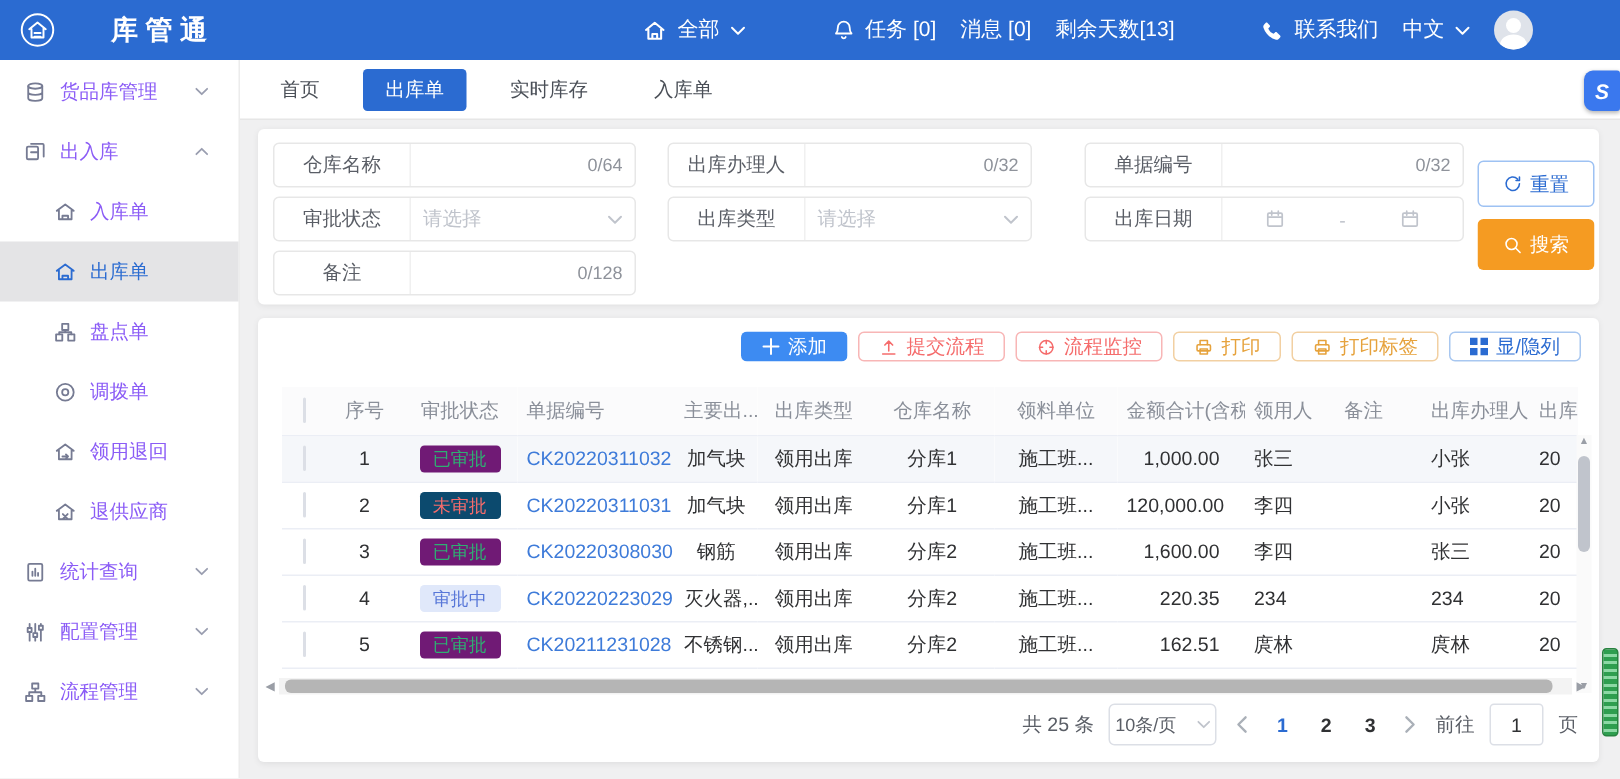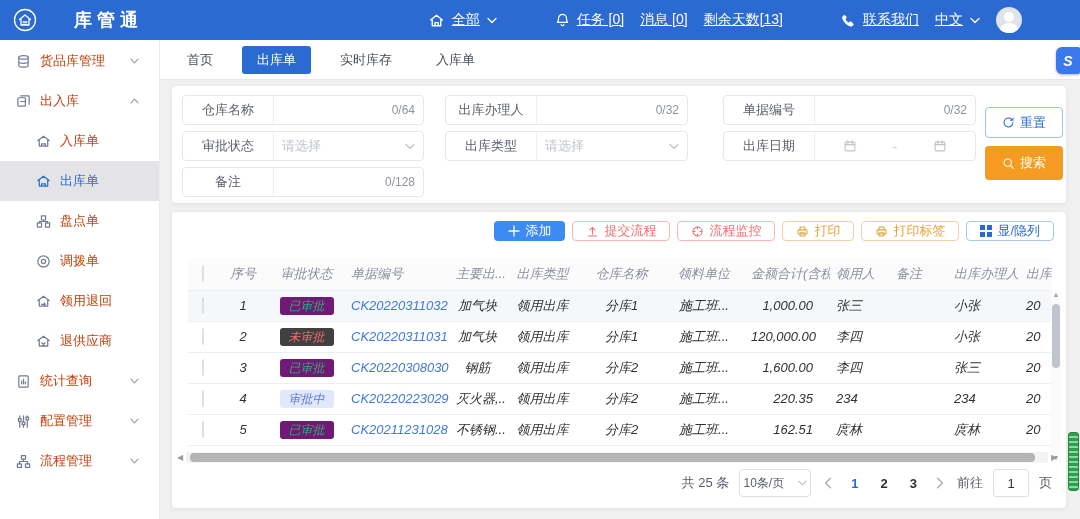--- a/index.html
+++ b/index.html
@@ -10,30 +10,30 @@
   }
   svg{display:block}
   .ic{stroke:currentColor;fill:none;stroke-width:1.3;stroke-linecap:round;stroke-linejoin:round}
 
   
   .topbar{position:absolute;left:0;top:0;width:1080px;height:40px;background:#2b6bd1;
     display:flex;align-items:center;color:#fff;}
   .logo{display:flex;align-items:center;gap:8px;padding-left:12px;}
   .logo .name{font-size:18px;letter-spacing:5px;font-weight:bold;margin-left:28px;}
   .tb-right{margin-left:auto;margin-right:58px;display:flex;align-items:center;gap:16px;font-size:14px;}
-  .tb-group{display:flex;align-items:center;gap:7px;cursor:pointer;text-decoration:underline;}
+  .tb-group{display:flex;align-items:center;gap:7px;cursor:pointer;}
   .tb-sp{width:26px;}
   .avatar{width:26px;height:26px;border-radius:50%;background:#dfe3ea;position:relative;overflow:hidden;}
   .avatar::before{content:"";position:absolute;left:8px;top:5px;width:10px;height:10px;border-radius:50%;background:#fff;}
   .avatar::after{content:"";position:absolute;left:4px;top:16px;width:18px;height:14px;border-radius:50%;background:#fff;}
 
   
   .sidebar{position:absolute;left:0;top:40px;width:160px;bottom:0;background:#ffffff;
     border-right:1px solid #ececec;padding-top:1px;box-sizing:border-box;}
-  .side-item{height:40px;display:flex;align-items:center;gap:9px;color:#c2410c;cursor:pointer;
+  .side-item{height:40px;display:flex;align-items:center;gap:9px;color:#8b5cf6;cursor:pointer;
     padding-left:16px;box-sizing:border-box;position:relative;}
   .side-item .icon{color:#767b93;}
   .side-item.child{padding-left:36px;}
   .side-item .chev{position:absolute;right:20px;color:#9a9eb0;}
   .side-item.active{background:#e4e4e6;color:#2b6bd1;}
   .side-item.active .icon{color:#2b6bd1;}
 
   
   .tabbar{position:absolute;left:160px;top:40px;right:0;height:40px;background:#fff;
     border-bottom:1px solid #e6e6e6;display:flex;align-items:center;padding-left:12px;gap:14px;box-sizing:border-box;}
@@ -60,31 +60,31 @@
 
   
   .toolbar{position:absolute;top:9px;right:12px;display:flex;gap:7px;}
   .tb-btn{height:20px;padding:0 13px;}
   .tb-add{background:#3d8bf2;color:#fff;}
   .tb-red{border-color:#f8b6b6;color:#f56c6c;}
   .tb-org{border-color:#f2d0a2;color:#e6a23c;}
   .tb-blue{border-color:#a8c7f0;color:#2b6bd1;}
 
   
-  .table-clip{position:absolute;left:16px;top:46px;width:864px;height:188px;overflow:hidden;font-style:italic;}
+  .table-clip{position:absolute;left:16px;top:46px;width:864px;height:188px;overflow:hidden;}
   table{border-collapse:collapse;table-layout:fixed;width:952px;}
   th,td{padding:0 6px;height:31px;border-bottom:1px solid #ebeef5;font-weight:normal;
     white-space:nowrap;overflow:hidden;box-sizing:border-box;text-align:center;}
   th{color:#8a8f99;height:32px;background:#fbfbfc;}
   .al{text-align:left;} .ar{text-align:right;padding-right:17px;}
   tr.r0 td{background:#f5f7fa;}
   .cbx{width:13px;height:13px;border:1px solid #dcdfe6;border-radius:2px;background:#fff;margin:0 auto;}
   .badge{display:inline-block;padding:3px 9px;border-radius:3px;font-size:12px;line-height:1;}
   .b-green{background:#701a75;color:#2fae72;}
-  .b-red{background:#404040;color:#f56c6c;}
+  .b-red{background:#0c4a6e;color:#f56c6c;}
   .b-blue{background:#e0e8fa;color:#5877d8;}
   a.doclink{color:#3e7bd9;text-decoration:none;cursor:pointer;}
 
   
   .vscroll{position:absolute;left:879px;top:78px;width:10px;height:172px;background:#fafafa;}
   .vscroll .thumb{position:absolute;left:1px;top:14px;width:8px;height:64px;background:#c0c4cc;border-radius:4px;}
   .vscroll .arr{position:absolute;left:0;width:10px;font-size:7px;color:#9a9ea6;text-align:center;}
   .hscroll{position:absolute;left:2px;top:240px;width:886px;height:11px;display:flex;align-items:center;}
   .hscroll .track{flex:1;height:11px;background:#f3f3f3;position:relative;}
   .hscroll .thumb{position:absolute;left:4px;top:1px;width:845px;height:9px;background:#b5b5b5;border-radius:4px;}

